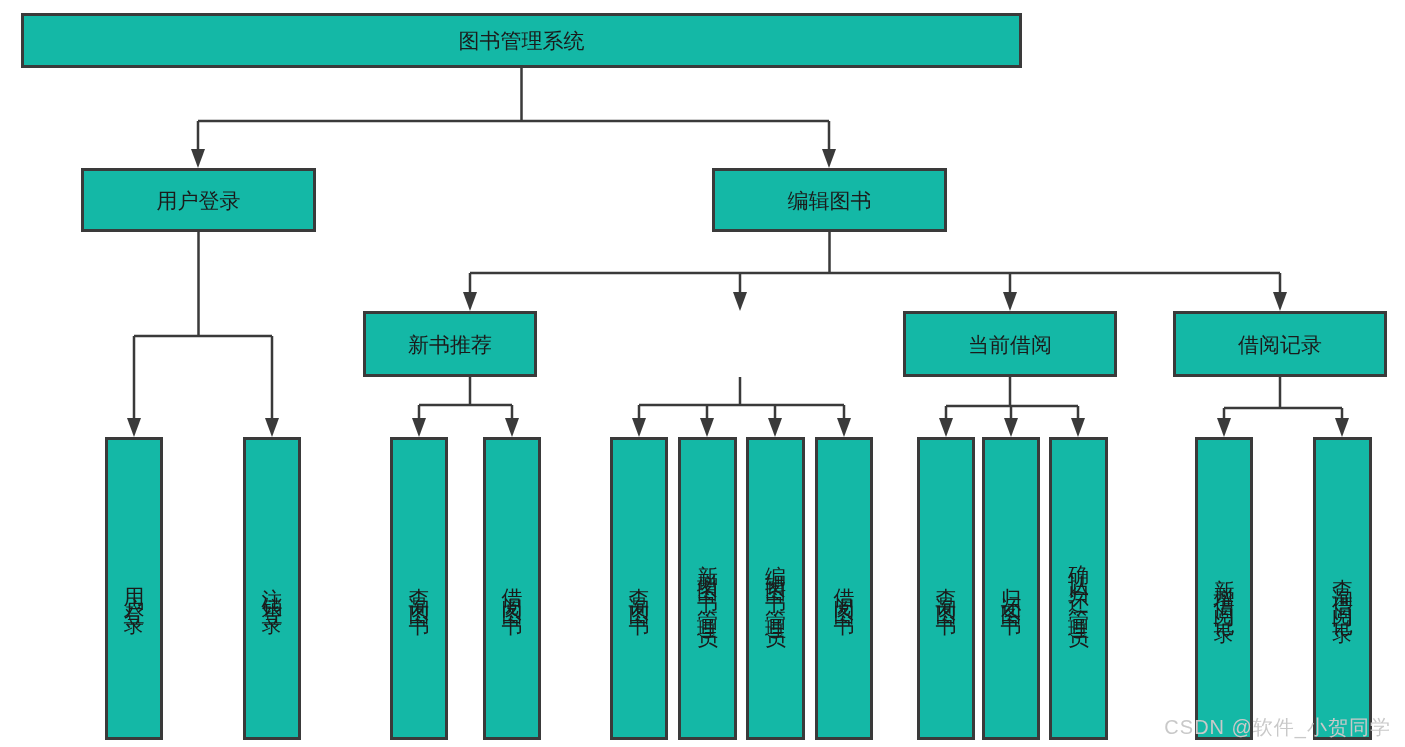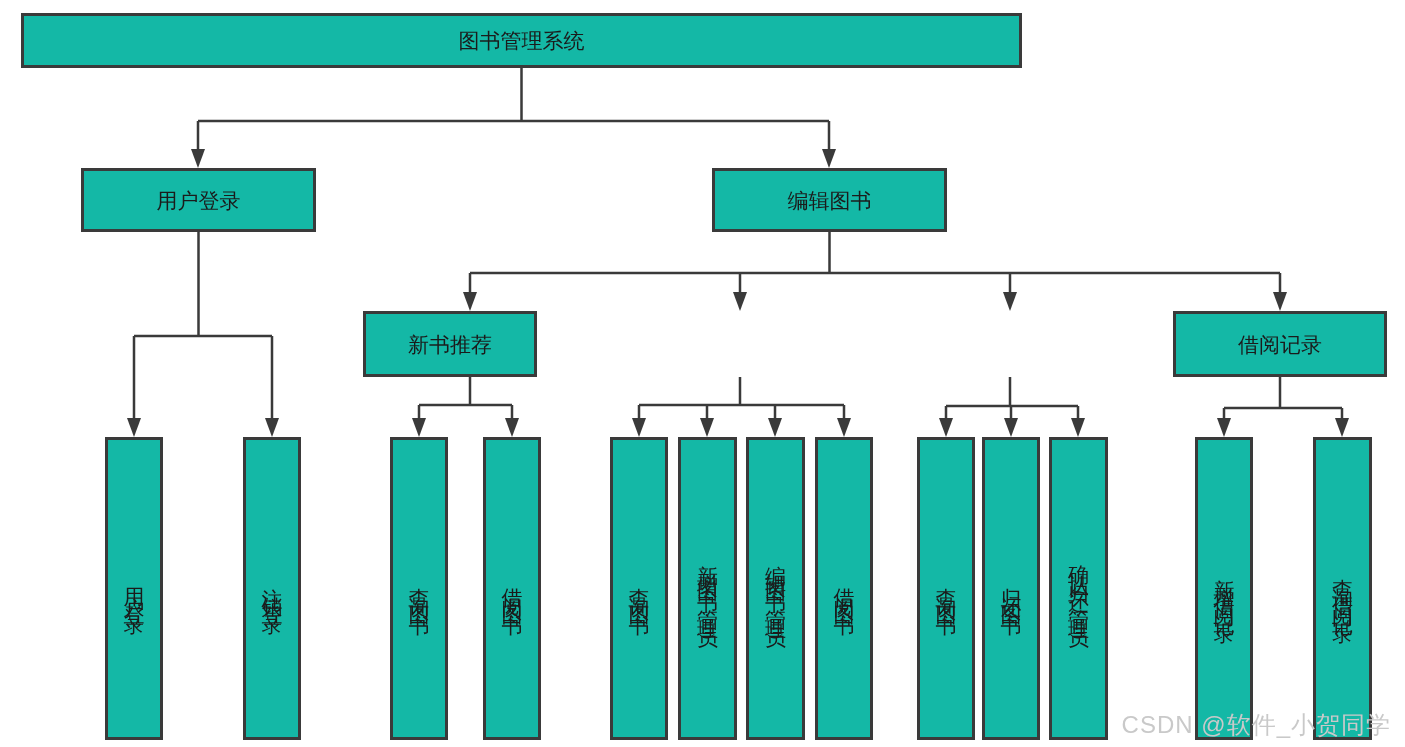--- a/index.html
+++ b/index.html
@@ -33,21 +33,21 @@
   .vnode span{
     writing-mode:vertical-rl;
     text-orientation:mixed;
     letter-spacing:9px;
     line-height:1.05;
   }
   .watermark{
     position:absolute;
     right:14px;
     bottom:6px;
-    font-size:24px;
+    font-size:20px;
     letter-spacing:1px;
     color:var(--wm);
     z-index:5;
   }
 </style>
 </head>
 <body>
 
 <div class="canvas">
 
@@ -121,20 +121,23 @@
   <div class="node" style="left:81px;top:168px;width:235px;height:64px">
     <span>用户登录</span>
   </div>
   <div class="node" style="left:712px;top:168px;width:235px;height:64px">
     <span>编辑图书</span>
   </div>
 
   <div class="node" style="left:363px;top:311px;width:174px;height:66px">
     <span>新书推荐</span>
   </div>
+  <div class="node" style="left:903px;top:311px;width:214px;height:66px">
+    <span>当前借阅</span>
+  </div>
   <div class="node" style="left:1173px;top:311px;width:214px;height:66px">
     <span>借阅记录</span>
   </div>
 
   <div class="node vnode" style="left:105px;top:437px;width:58px;height:303px">
     <span>用户登录</span>
   </div>
   <div class="node vnode" style="left:243px;top:437px;width:58px;height:303px">
     <span>注销登录</span>
   </div>

